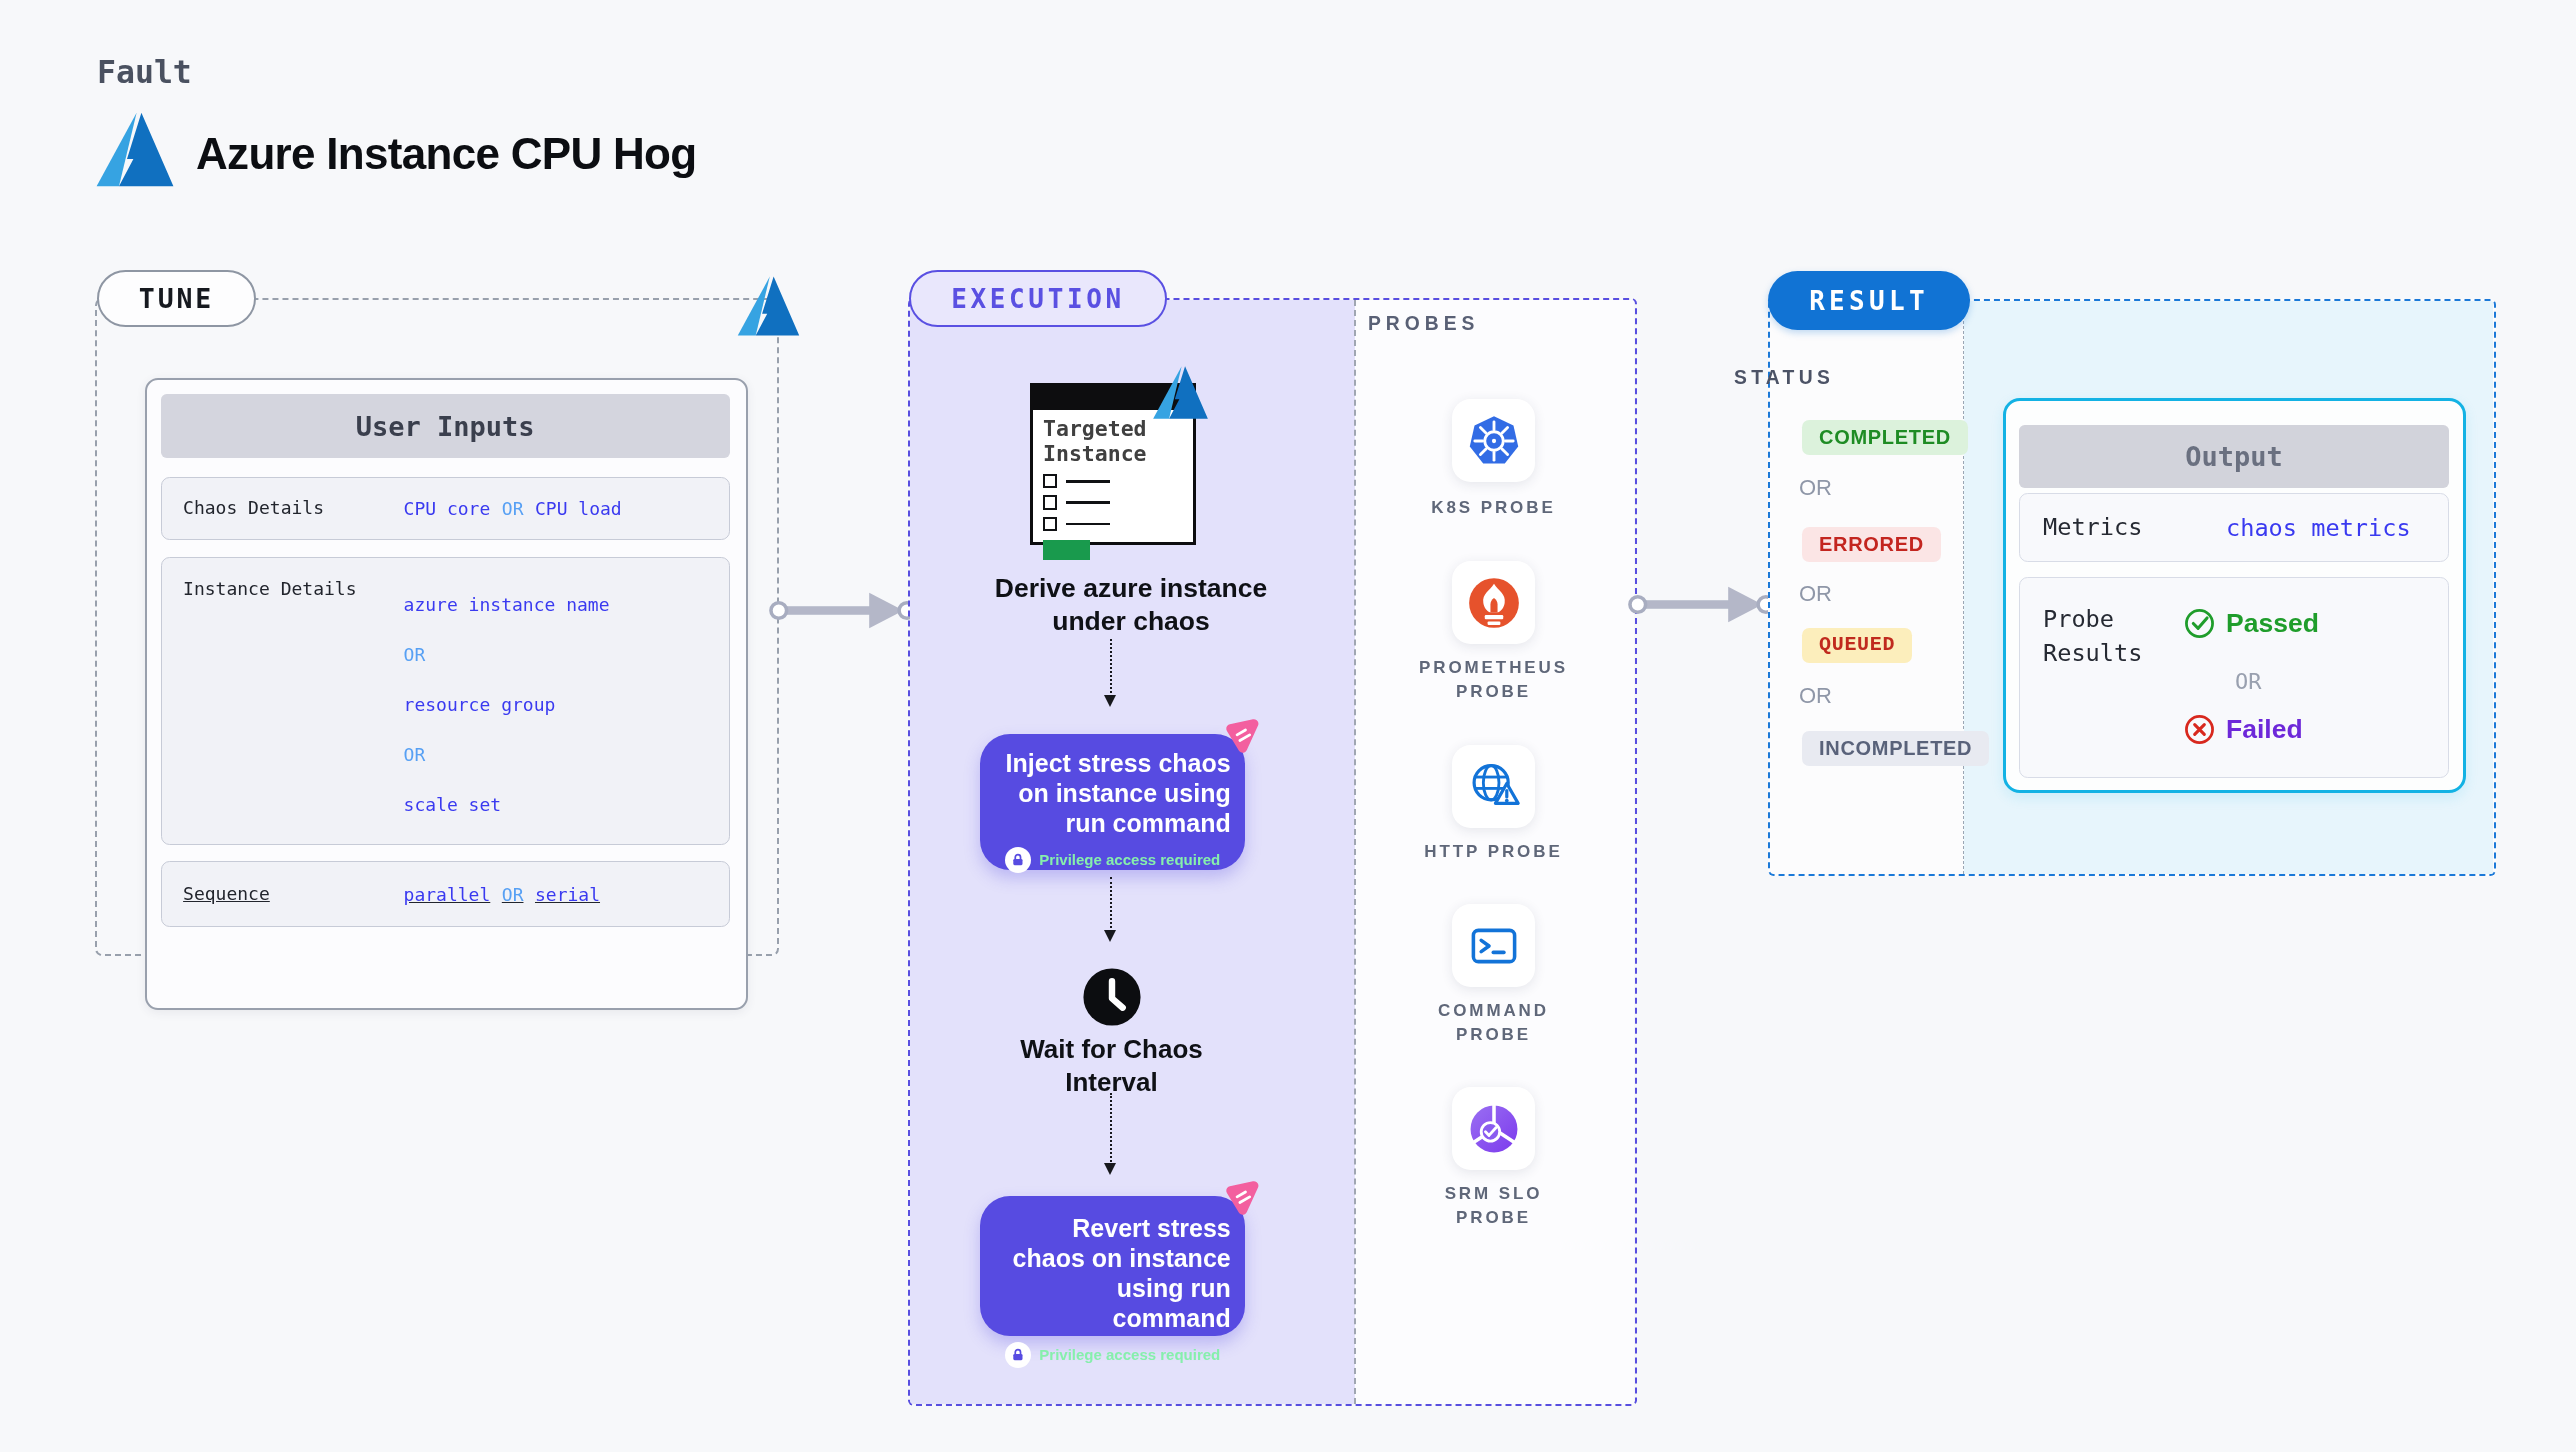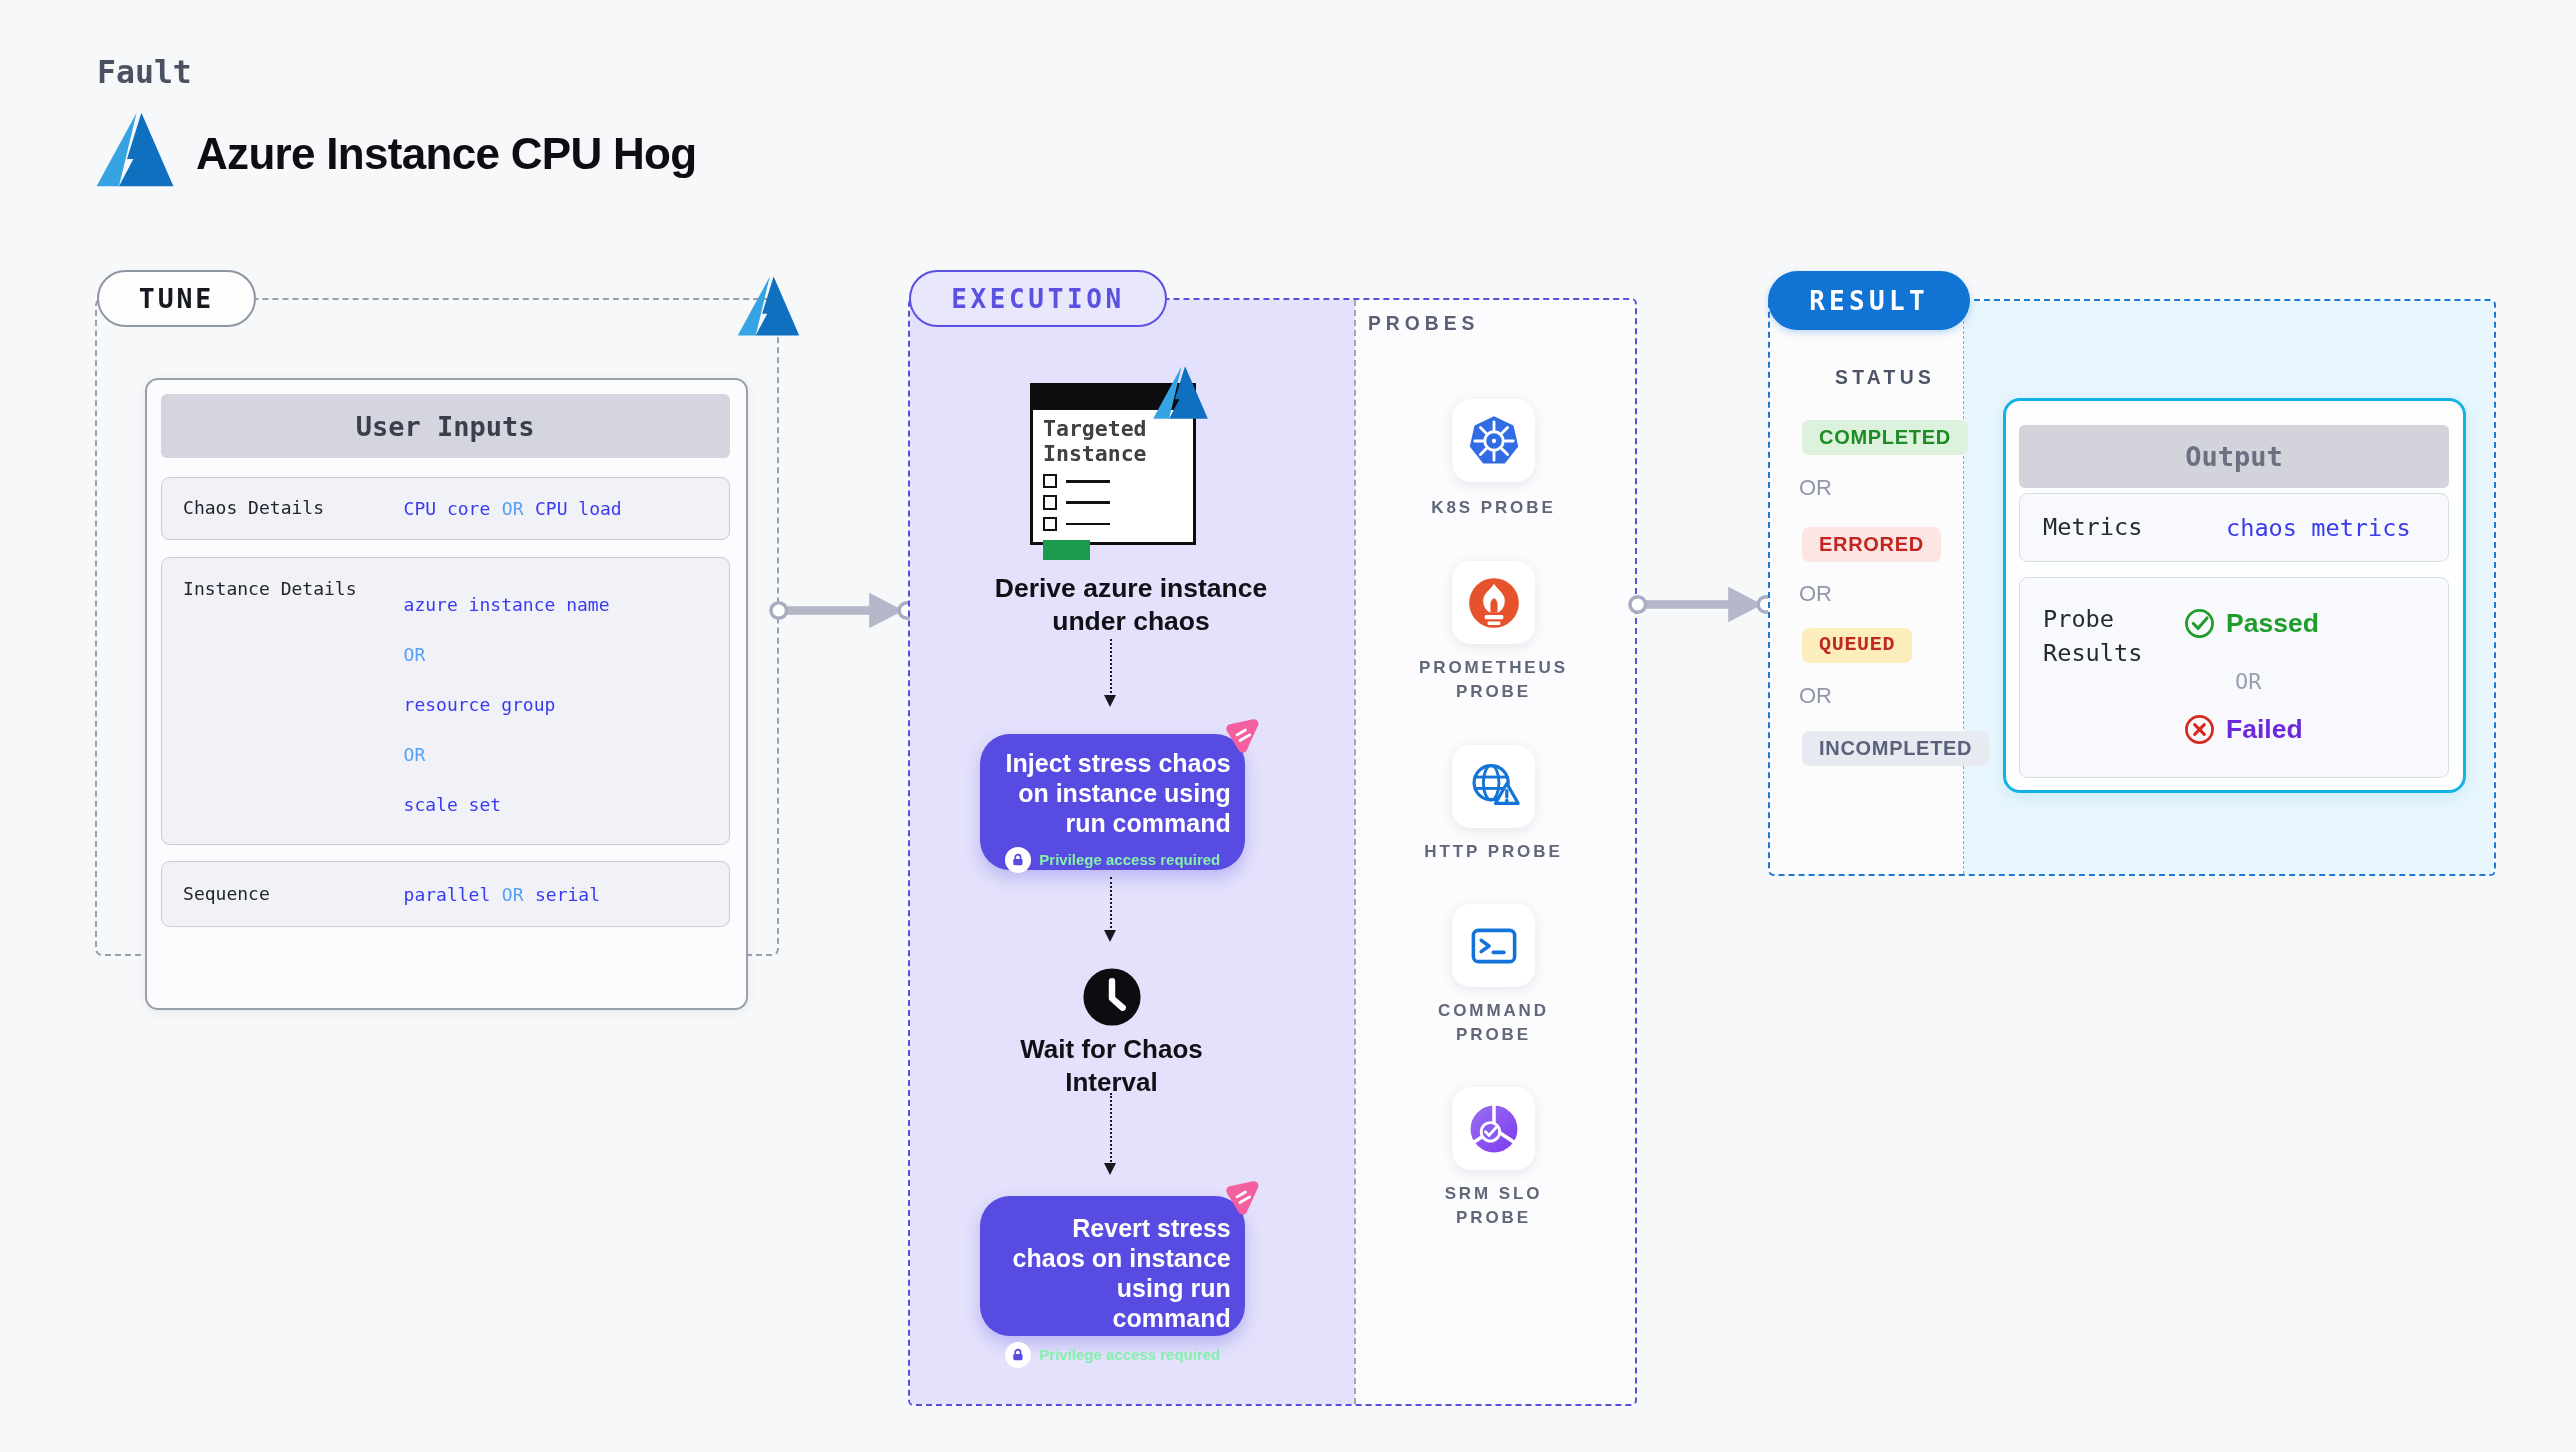--- a/index.html
+++ b/index.html
@@ -31,21 +31,21 @@
   .tune-pill { left:97px; top:270px; width:159px; height:57px; background:#fdfdfe; border:2.1px solid #8e96a3; color:#16191f; font-size:26.5px; letter-spacing:2.9px; }
   .exec-pill { left:909px; top:270px; width:258px; height:57px; background:#e9e7fc; border:2.1px solid #5a50e2; color:#5a50e2; font-size:26px; letter-spacing:3.6px; }
   .result-pill { left:1768px; top:271px; width:202px; height:59px; background:#1173d4; color:#fff; font-size:26px; letter-spacing:4.3px; box-shadow:0 2.9px 7.2px rgba(17,115,212,.25); }
 
   
   .ui-card { left:145px; top:378px; width:603px; height:632px; background:#fcfcfe; border:2.1px solid #99a0ad; border-radius:13px; box-shadow:0 2.9px 10px rgba(60,66,90,.08); }
   .ui-header { left:13.6px; top:14.3px; width:569px; height:64px; background:#d4d5de; border-radius:5.7px; display:flex; align-items:center; justify-content:center; font:700 27px/1 "DejaVu Sans Mono", monospace; color:#3a3f4d; }
   .ui-row { left:13.6px; width:569px; background:#f1f2f7; border:1.4px solid #c7cbd7; border-radius:8.6px; color:#22252d; font-size:18px; }
   .row-chaos { top:97px; height:63px; display:flex; align-items:center; }
   .row-instance { top:177px; height:288px; display:flex; padding-top:18.6px; }
-  .row-sequence { top:481px; height:66px; display:flex; align-items:center; }
+  .row-sequence { top:481px; height:66px; display:flex; align-items:center;text-decoration:underline; }
   .ui-label { padding-left:21.5px; width:242px; flex:none; line-height:1.35; }
   .val { color:#3a3af0; }
   .or-inline { color:#57a0f4; margin:0 11.5px; }
   .vcol { display:flex; flex-direction:column; }
   .vcol .v1 { margin-top:17px; }
   .vcol span + span { margin-top:29px; }
   .vcol .or-inline { margin:29px 0 0 0; }
 
   
   .tgt-window { left:1030px; top:383px; width:166px; height:162px; background:#fff; border:3.6px solid #0d0d0f; }
@@ -74,21 +74,21 @@
   .node-btn .node-label { font:700 25px/1.2 "Liberation Sans", sans-serif; padding:0 14.3px; }
   .priv-row { display:flex; align-items:center; justify-content:center; gap:8.6px; margin-top:8.6px; font:600 15px/1 "Liberation Sans", sans-serif; color:#86efac; }
   .lock-circle { width:26px; height:26px; border-radius:50%; background:#fff; display:flex; align-items:center; justify-content:center; flex:none; }
 
   
   .probes-header { left:1368px; top:314px; font:700 19.3px/1 "Liberation Sans", sans-serif; color:#596075; letter-spacing:5px; }
   .probe-card { left:1452px; width:83px; height:83px; background:#fff; border-radius:18.6px; box-shadow:0 2.9px 11.5px rgba(40,50,80,.10); display:flex; align-items:center; justify-content:center; }
   .probe-label { left:1404px; width:179px; text-align:center; font:600 17px/1.4 "Liberation Sans", sans-serif; color:#5f6779; letter-spacing:2.9px; }
 
   
-  .status-header { left:1835px; top:368px; font:700 19.3px/1 "Liberation Sans", sans-serif; color:#4c5366; letter-spacing:4.3px; }
+  .status-header { left:1734px; top:368px; font:700 19.3px/1 "Liberation Sans", sans-serif; color:#4c5366; letter-spacing:4.3px; }
   .status-badge { left:1802px; display:inline-block; padding:6.4px 17px; border-radius:7.2px; font:700 20px/1.1 "Liberation Sans", sans-serif; letter-spacing:0.7px; }
   .b-completed { top:420px; background:#dcf2dc; color:#1e8c24; }
   .b-errored { top:527px; background:#fbe5e5; color:#c3251f; }
   .b-queued { top:628px; background:#fceebc; color:#c02a1e;font-family:Liberation Mono, monospace; }
   .b-incompleted { top:731px; background:#e8eaf1; color:#59627a; }
   .status-or { left:1799px; font:400 22px/1 "Liberation Sans", sans-serif; color:#8f97a8; }
 
   
   .output-card { left:2003px; top:398px; width:463px; height:395px; background:#fdfefe; border:3.6px solid #13b2e4; border-radius:17px; box-shadow:0 4.3px 13px rgba(19,178,228,.12); }
   .out-header { left:13px; top:24px; width:430px; height:63px; background:#d2d3db; border-radius:5.7px; display:flex; align-items:center; justify-content:center; font:700 27px/1 "DejaVu Sans Mono", monospace; color:#6a7080; }

